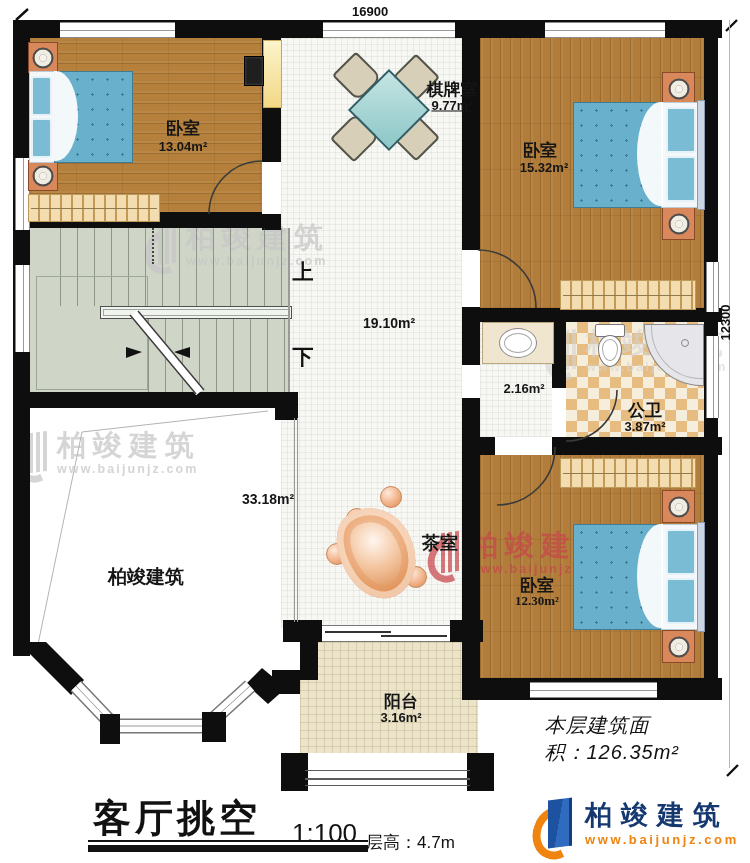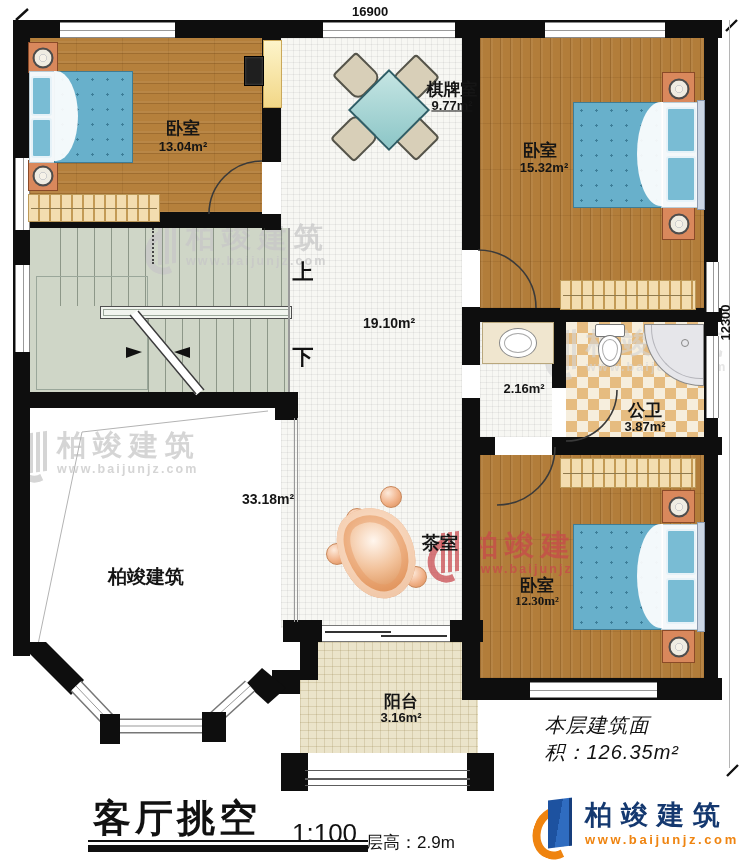--- a/index.html
+++ b/index.html
@@ -305,21 +305,21 @@
 <div class="lbl area" style="left:401px;top:717px;">3.16m²</div>
 
 <div class="dimlbl" style="left:352px;top:4px;">16900</div>
 <div class="dimlbl rot" style="left:703px;top:315px;width:44px;text-align:center;">12300</div>
 
 <div class="fa" style="left:613px;top:712px;">本层建筑面积：126.35m²</div>
 <div class="title-cn" style="left:93px;top:793px;">客厅挑空</div>
 <div class="title-scale" style="left:292px;top:806px;margin-top:12px;">1:100</div>
 <div class="rule" style="left:88px;top:840px;width:280px;height:2px;"></div>
 <div class="rule" style="left:88px;top:845px;width:280px;height:7px;"></div>
-<div class="fh" style="left:366px;top:831px;">层高：2.9m</div>
+<div class="fh" style="left:366px;top:831px;">层高：4.7m</div>
 
 <div class="brandbox" style="left:533px;top:797px;">
   <div class="glyph"></div>
   <div>
     <div class="brandname" style="color:#14386f;">柏竣建筑</div>
     <div class="brandurl" style="color:#ef8410;">www.baijunjz.com</div>
   </div>
 </div>
 
 </body></html>

